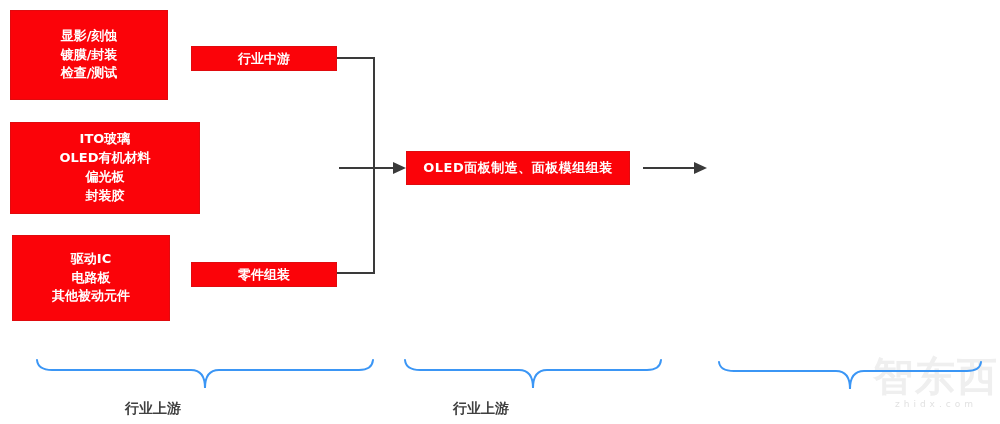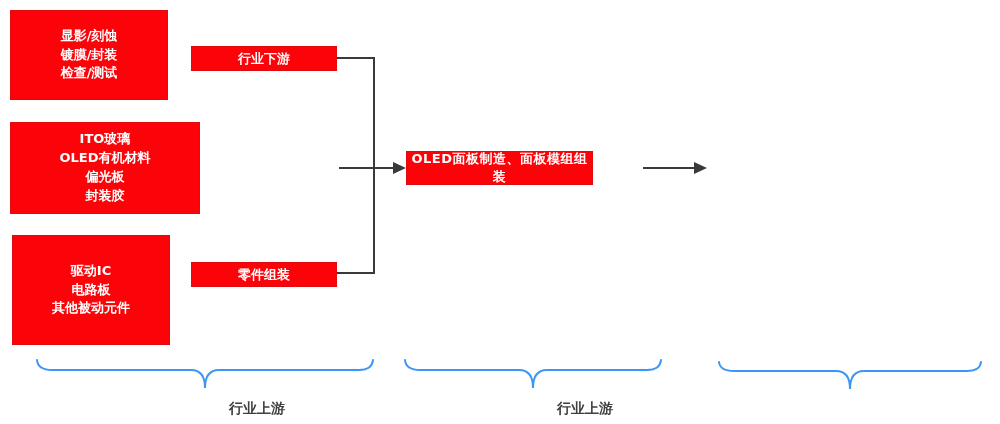--- a/index.html
+++ b/index.html
@@ -18,41 +18,45 @@
     color:var(--box-text,#ffffff);
     display:flex;align-items:center;justify-content:center;
     text-align:center;font-weight:bold;
     box-sizing:border-box;
   }
   .multiline{white-space:pre-line;font-size:13px;line-height:1.45;}
   .smallbox{font-size:13px;}
   .widebox{font-size:13px;letter-spacing:0.5px;}
 
   .seg-label{
-    position:absolute;z-index:2;width:160px;text-align:right;
+    position:absolute;z-index:2;width:160px;text-align:left;
     font-size:14px;font-weight:600;color:var(--label-text,#404040);
   }
 
   .watermark{
     position:absolute;z-index:0;text-align:center;
     pointer-events:none;user-select:none;
   }
   .watermark .wm-big{
     font-size:40px;font-weight:bold;color:#efefef;
     letter-spacing:2px;line-height:1;
   }
   .watermark .wm-small{
     font-size:9px;color:#e2e2e2;letter-spacing:4px;margin-top:3px;
   }
 </style>
 </head>
 <body>
 
 <div id="canvas">
 
+  <div class="watermark" style="left:872px;top:356px;width:128px;">
+    <div class="wm-big">智东西</div>
+    <div class="wm-small">zhidx.com</div>
+  </div>
 
   <svg class="overlay" width="1000" height="424" viewBox="0 0 1000 424">
 
     <path class="connector" d="M 337 58 H 374 V 273 H 337"></path>
 
     <path class="connector" d="M 339 168 H 393"></path>
     <polygon class="arrowhead" points="393,162 406,168 393,174"></polygon>
 
     <path class="connector" d="M 643 168 H 694"></path>
     <polygon class="arrowhead" points="694,162 707,168 694,174"></polygon>
@@ -62,26 +66,26 @@
     <path class="brace" d="M 719 362 Q 720 371 734 371 L 836 371 Q 850 371 850 389 Q 850 371 864 371 L 967 371 Q 980 371 981 362"></path>
   </svg>
 
   <div class="redbox multiline" style="left:10px;top:10px;width:158px;height:90px;">显影/刻蚀
 镀膜/封装
 检查/测试</div>
   <div class="redbox multiline" style="left:10px;top:122px;width:190px;height:92px;">ITO玻璃
 OLED有机材料
 偏光板
 封装胶</div>
-  <div class="redbox multiline" style="left:12px;top:235px;width:158px;height:110px;">驱动IC
+  <div class="redbox multiline" style="left:12px;top:235px;width:158px;height:86px;">驱动IC
 电路板
 其他被动元件</div>
 
-  <div class="redbox smallbox" style="left:191px;top:46px;width:146px;height:25px;">行业下游</div>
+  <div class="redbox smallbox" style="left:191px;top:46px;width:146px;height:25px;">行业中游</div>
   <div class="redbox smallbox" style="left:191px;top:262px;width:146px;height:25px;">零件组装</div>
 
-  <div class="redbox widebox" style="left:406px;top:151px;width:187px;height:34px;">OLED面板制造、面板模组组装</div>
+  <div class="redbox widebox" style="left:406px;top:151px;width:224px;height:34px;">OLED面板制造、面板模组组装</div>
 
 
   <div class="seg-label" style="left:125px;top:400px;">行业上游</div>
   <div class="seg-label" style="left:453px;top:400px;">行业上游</div>
 
 </div>
 
 </body></html>

